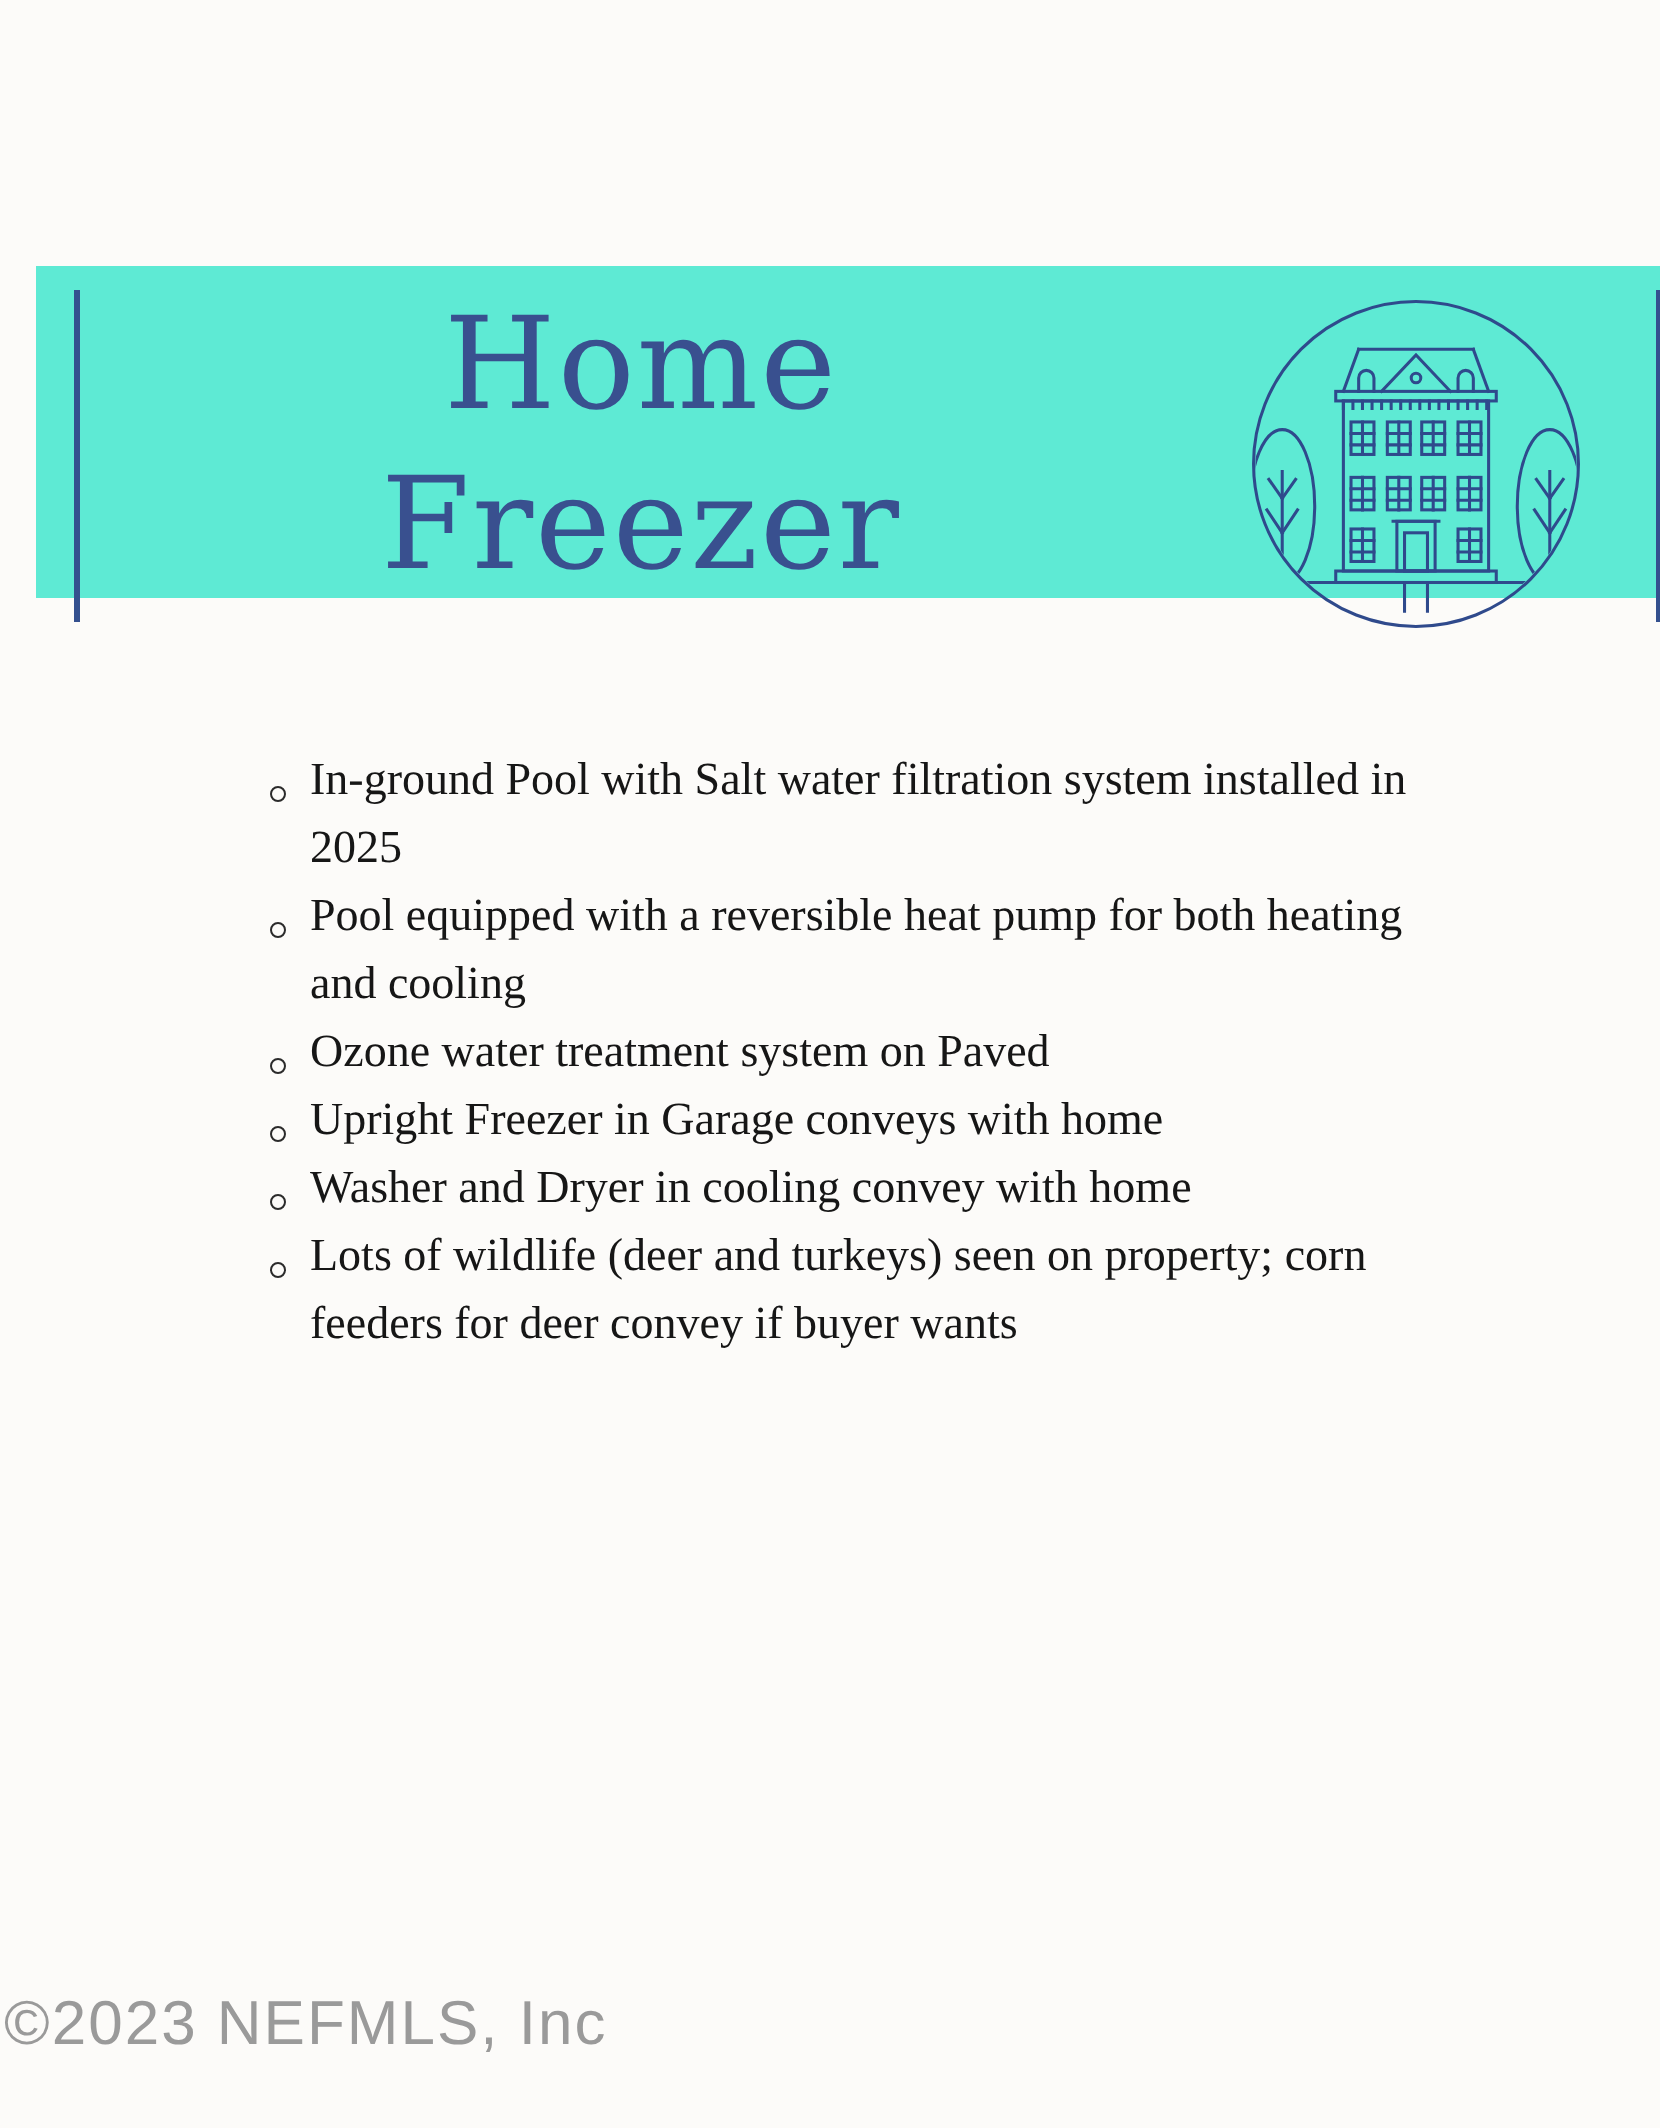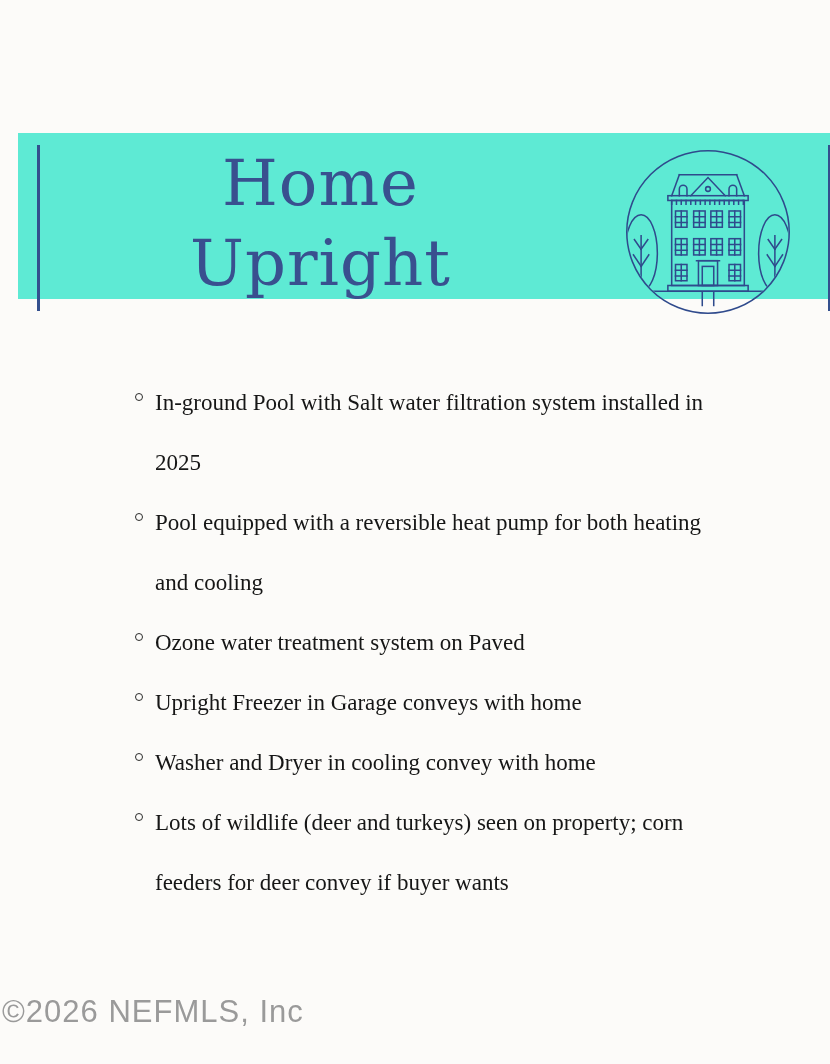--- a/index.html
+++ b/index.html
@@ -35,21 +35,21 @@
     position:absolute;left:604px;top:13px;
     width:172px;height:172px;
   }
   .house-badge svg{display:block;}
   
   .features-list{
     position:absolute;left:130px;top:373px;
     width:600px;
     margin:0;padding:0;
     list-style:none;
-    font-size:23px;line-height:60px;
+    font-size:23px;line-height:34px;
     color:#161616;
   }
   .feature-item{
     position:relative;
     padding-left:25px;
     margin:0;
   }
   .bullet-circle{
     position:absolute;left:5px;top:20px;
     width:8px;height:8px;
@@ -70,21 +70,21 @@
 <body>
 
 <div class="page">
 
   <div class="banner">
     <div class="accent-bar left"></div>
     <div class="accent-bar right"></div>
 
     <div class="banner-title">
       <div>Home</div>
-      <div>Upright</div>
+      <div>Freezer</div>
     </div>
 
     <div class="house-badge">
       <svg viewBox="0 0 180 180" width="172" height="172">
         <defs>
           <clipPath id="badgeClip">
               <circle cx="90" cy="90" r="84"></circle>
             </clipPath>
         </defs>
         <g fill="none" stroke="#2f4a8c" stroke-width="1.6" stroke-linecap="square">
@@ -209,15 +209,15 @@
       <span class="bullet-circle"></span>
       <span class="feature-text">Washer and Dryer in cooling convey with home</span>
     </li>
 
     <li class="feature-item">
       <span class="bullet-circle"></span>
       <span class="feature-text">Lots of wildlife (deer and turkeys) seen on property; corn feeders for deer convey if buyer wants</span>
     </li>
   </ul>
 
-  <div class="watermark">©2026 NEFMLS, Inc</div>
+  <div class="watermark">©2023 NEFMLS, Inc</div>
 
 </div>
 
 </body></html>

